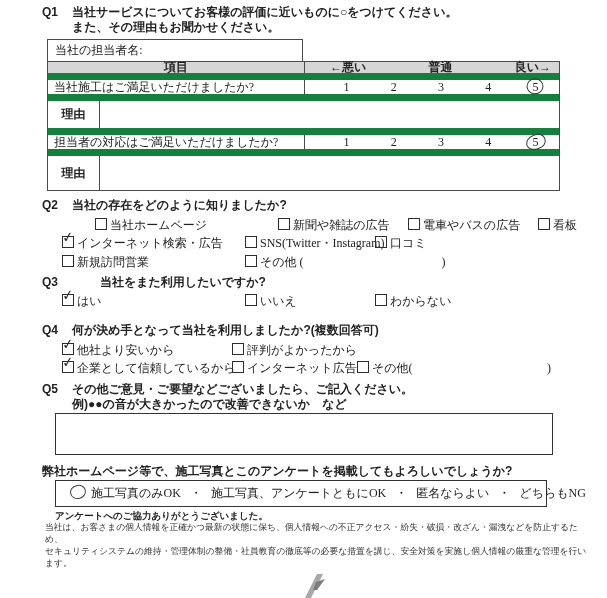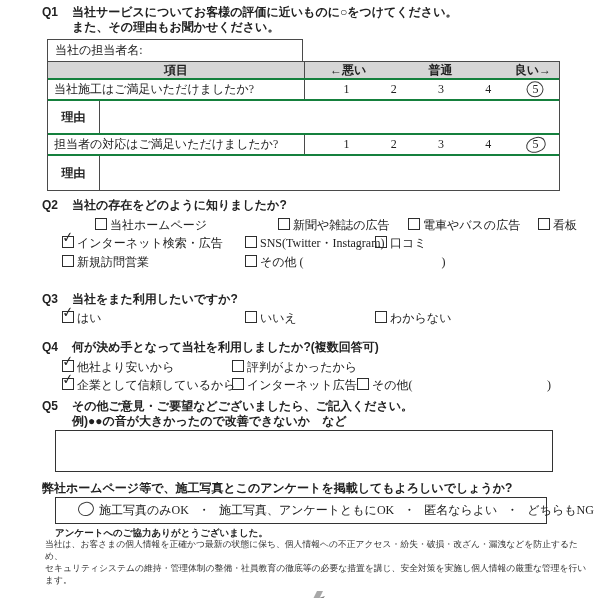--- a/index.html
+++ b/index.html
@@ -12,21 +12,21 @@
   .page{padding:5px 20px 0 42px;position:relative;}
   .gothic{font-family:"Liberation Sans","DejaVu Sans",sans-serif;}
   .qhead{display:flex;font-weight:bold;line-height:15px;}
   .qno{width:30px;flex:0 0 30px;}
   .qsub{margin-left:30px;font-weight:bold;line-height:15px;}
 
   
   .staff-box{margin:4px 0 0 5px;width:256px;height:22px;border:1.3px solid #4a4a4a;border-bottom:none;
     display:flex;align-items:center;padding-left:7px;box-sizing:border-box;}
   .table{margin-left:5px;width:513px;border:1.3px solid #4a4a4a;box-sizing:border-box;}
-  .tr{display:flex;border-bottom:2px solid #15803d;box-sizing:border-box;}
+  .tr{display:flex;border-bottom:7px solid #15803d;box-sizing:border-box;}
   .tr:last-child{border-bottom:none;}
   .td{box-sizing:border-box;}
   .head-row{height:18px;background:#d6d6d6;}
   .item-col{width:257px;flex:0 0 257px;border-right:1px solid #4a4a4a;display:flex;align-items:center;}
   .scale-col{flex:1;display:flex;align-items:center;}
   .head-row .item-col{justify-content:center;font-weight:bold;}
   .scale-head{justify-content:space-between;padding:0 8px 0 25px;font-weight:bold;}
   .q-row{height:21px;}
   .q-row .item-col{padding-left:6px;}
   .nums{padding-left:18px;}
@@ -53,21 +53,21 @@
   .paren-far{margin-left:138px;}
   .paren-end{margin-left:auto;margin-right:14px;}
 
   
   .q5-example{margin-left:30px;font-weight:bold;line-height:14px;}
   .q5-box{margin:2px 0 0 13px;width:498px;height:42px;border:1.4px solid #333;box-sizing:border-box;}
 
   
   .pub-head{margin-top:8px;font-weight:bold;line-height:16px;}
   .pub-box{margin:1px 0 0 13px;width:492px;height:27px;border:1.4px solid #333;box-sizing:border-box;
-    display:flex;align-items:center;padding-left:22px;white-space:nowrap;}
+    display:flex;align-items:center;padding-left:14px;white-space:nowrap;}
   .mark-ring{display:inline-block;width:14px;height:12px;border:1.4px solid #444;border-radius:50% 48% 52% 50%;
     transform:rotate(-12deg);margin-right:5px;vertical-align:-2px;}
   .sep{margin:0 9px;}
   .thanks{margin:3px 0 0 13px;font-size:9.5px;font-weight:bold;line-height:11px;}
 
   
   .privacy-head{margin-top:4px;font-size:10px;font-weight:600;line-height:13px;}
   .privacy-line{font-size:8.8px;color:#333;line-height:12px;margin-left:3px;}
 
   
@@ -143,21 +143,21 @@
     <span class="opt c1"><span class="cb"><span class="mark">✓</span></span><span>インターネット検索・広告</span></span>
     <span class="opt c3"><span class="cb"></span><span>SNS(Twitter・Instagram)</span></span>
     <span class="opt"><span class="cb"></span><span>口コミ</span></span>
   </div>
   <div class="opt-row">
     <span class="opt c1"><span class="cb"></span><span>新規訪問営業</span></span>
     <span class="opt"><span class="cb"></span><span>その他 (</span></span>
     <span class="paren-far">)</span>
   </div>
 
-  <div class="qhead gothic" style="margin-top:20px;">
+  <div class="qhead gothic" style="margin-top:3px;gap:28px;">
     <span class="qno">Q3</span>
     <span>当社をまた利用したいですか?</span>
   </div>
   <div class="opt-row" style="margin-top:3px;">
     <span class="opt c1"><span class="cb"><span class="mark">✓</span></span><span>はい</span></span>
     <span class="opt c2"><span class="cb"></span><span>いいえ</span></span>
     <span class="opt"><span class="cb"></span><span>わからない</span></span>
   </div>
 
   <div class="qhead gothic" style="margin-top:12px;">

